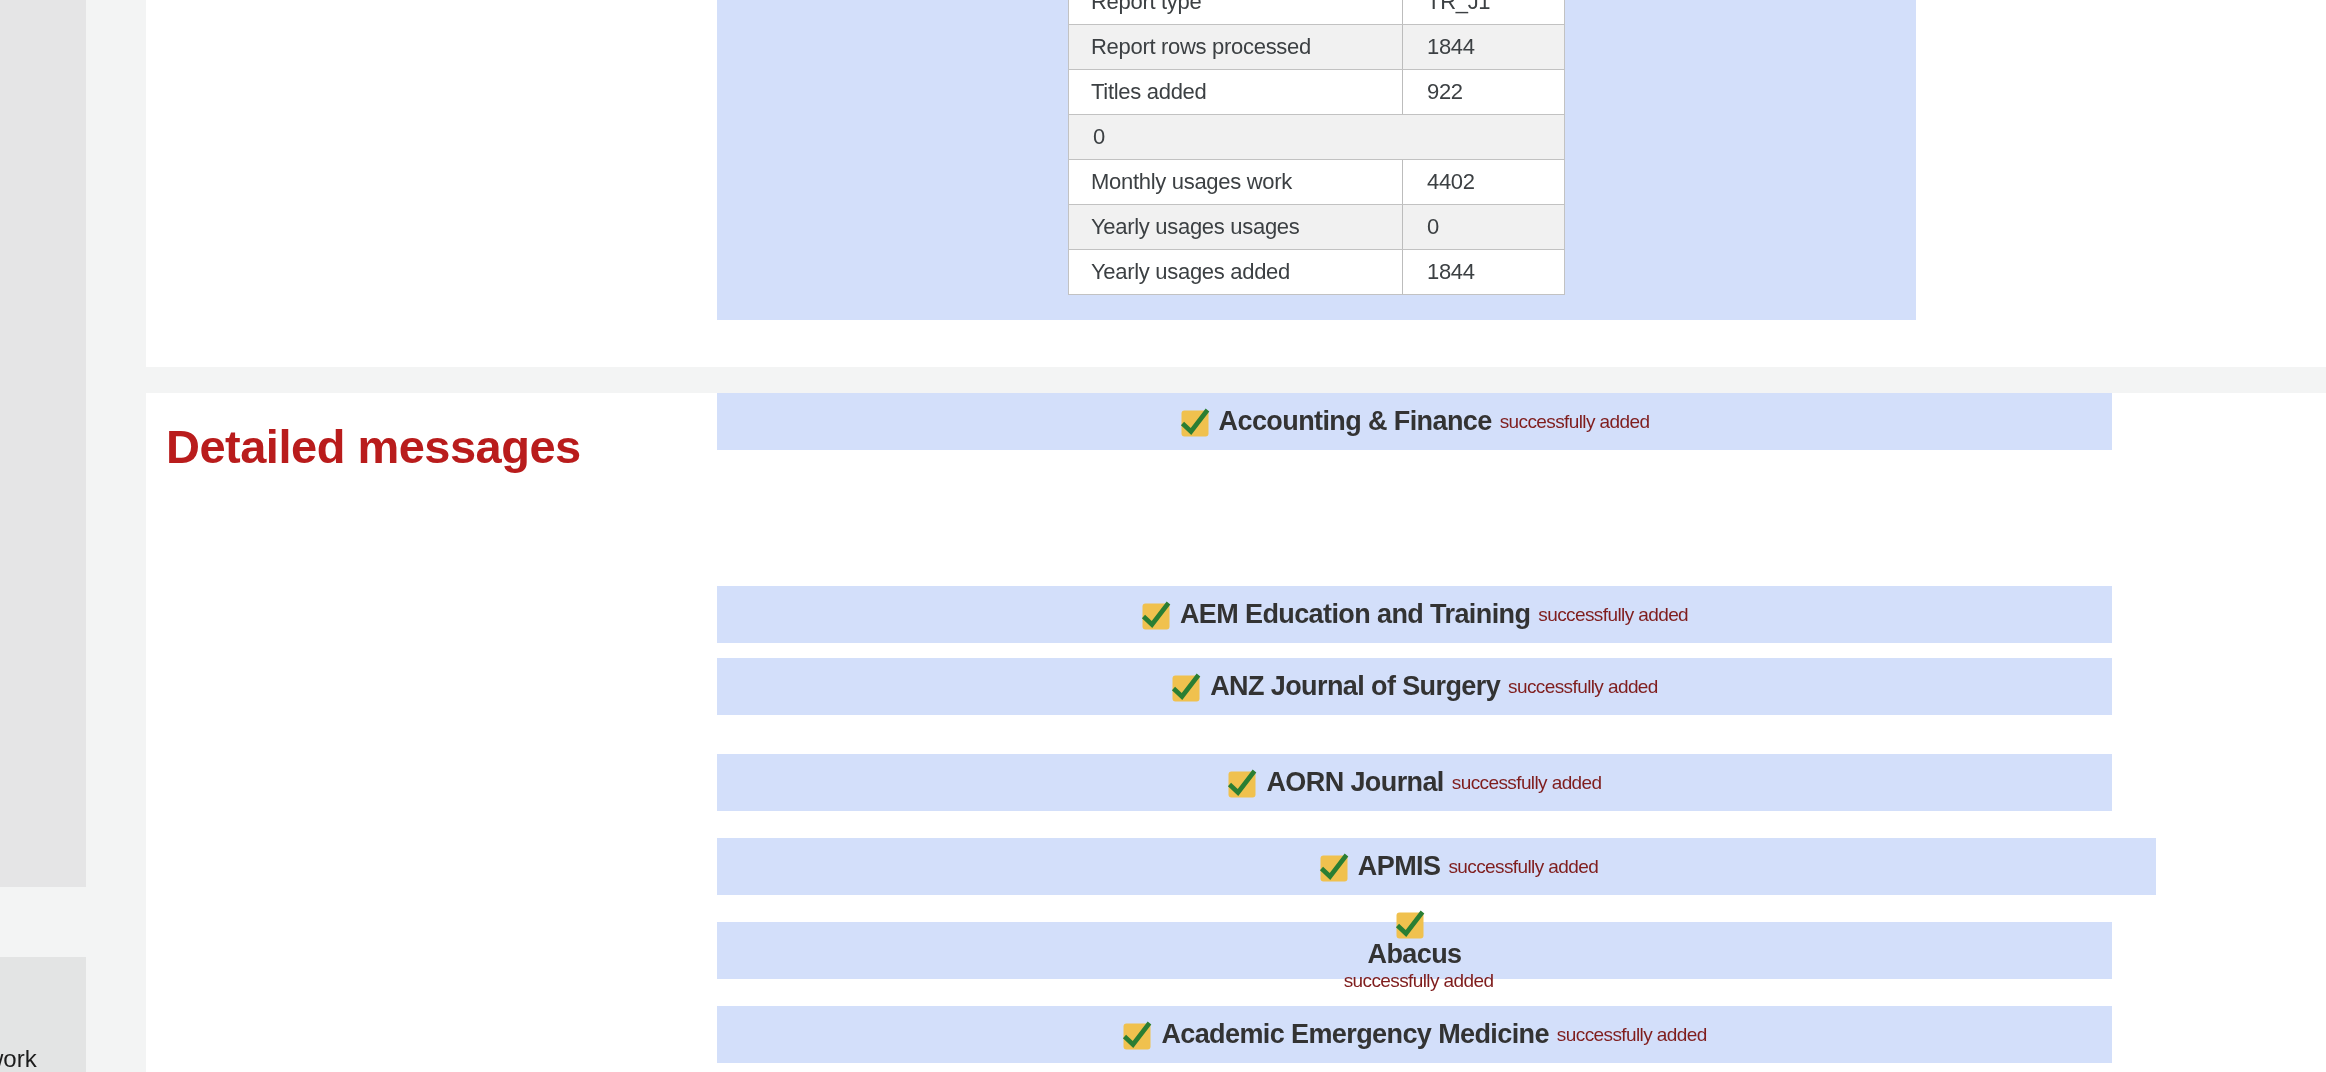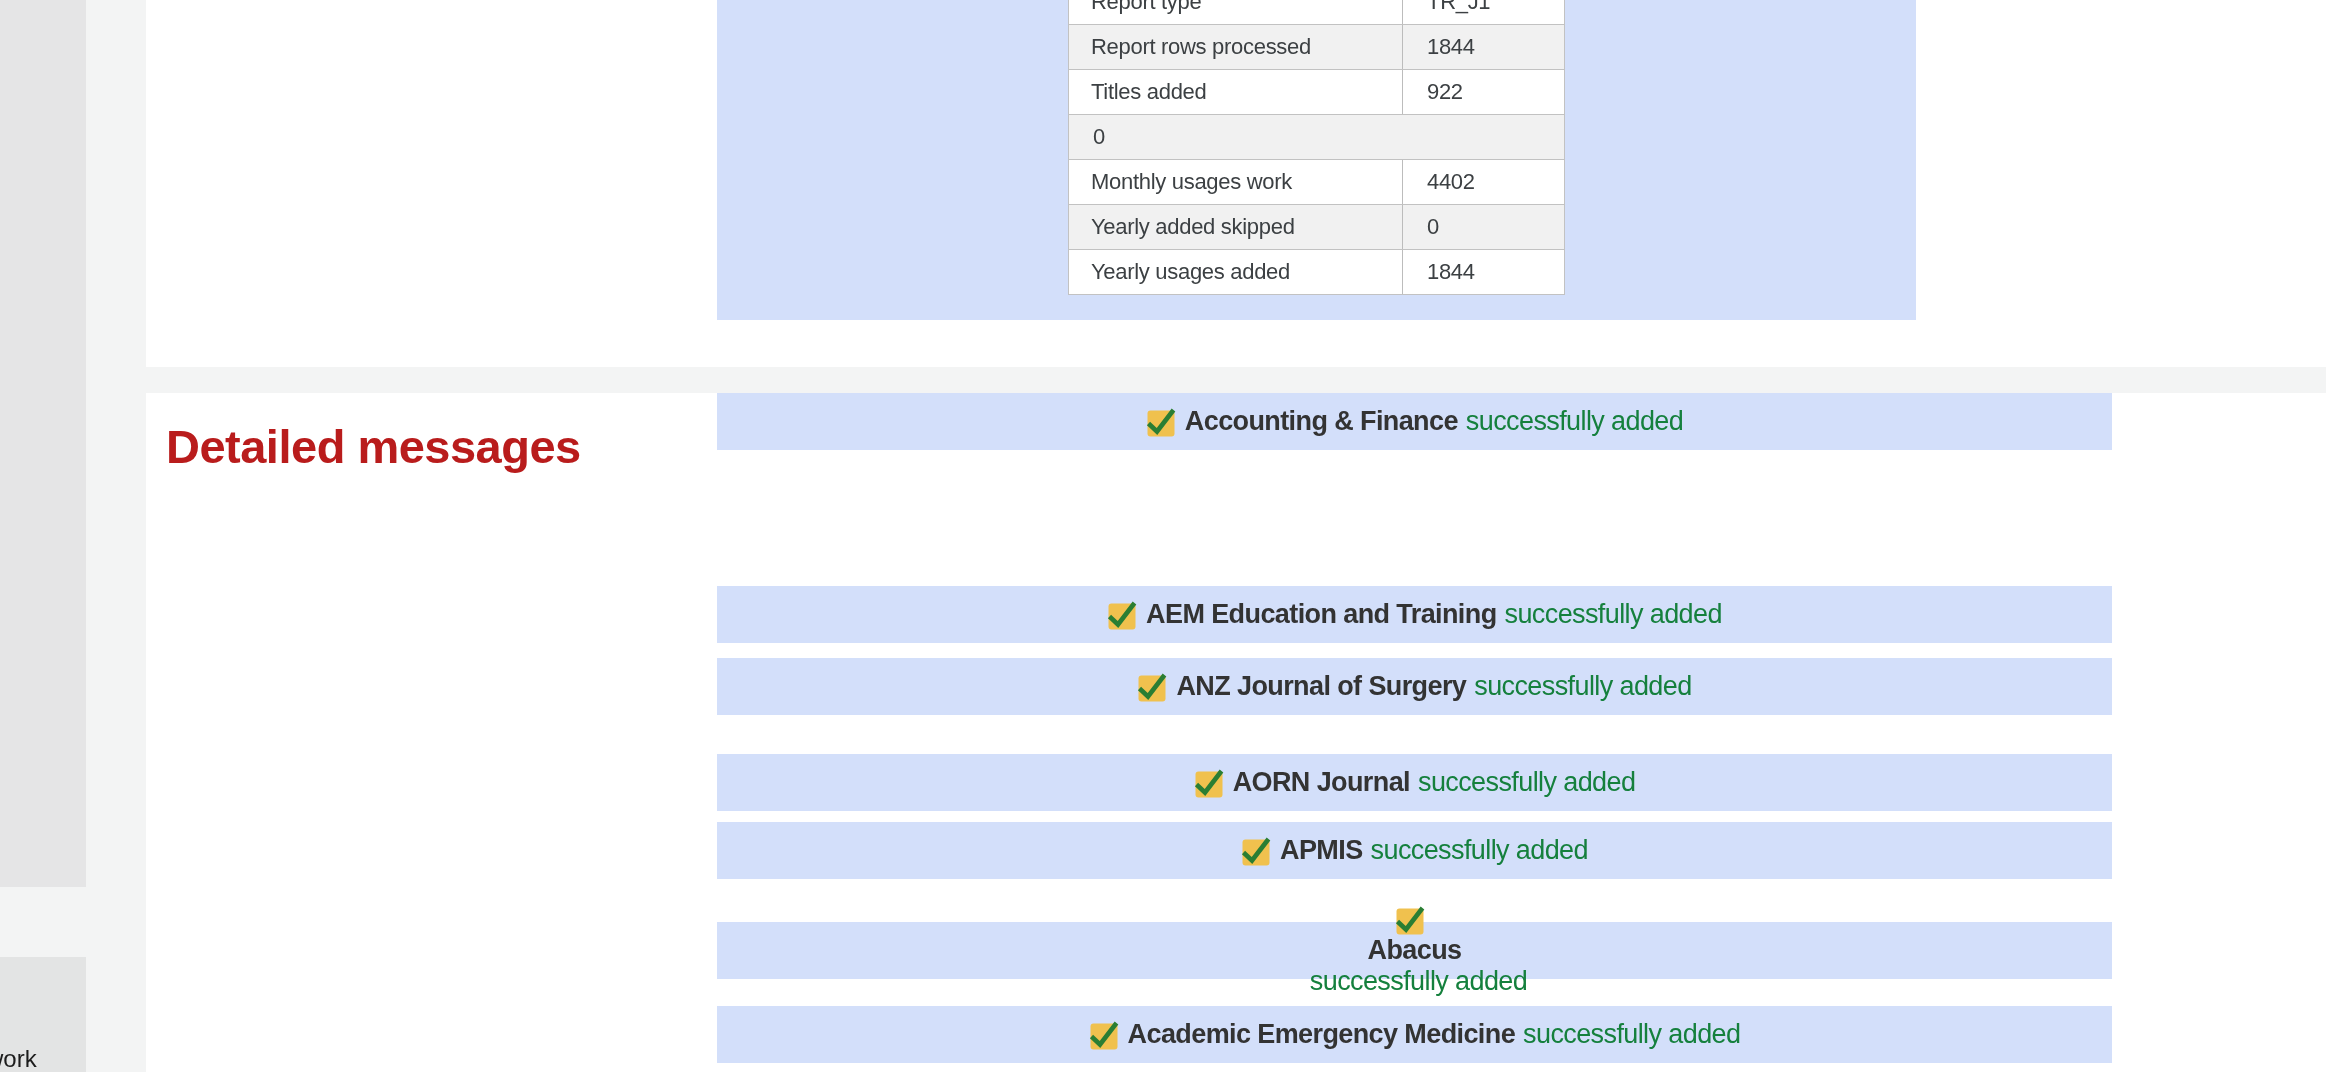--- a/index.html
+++ b/index.html
@@ -103,41 +103,41 @@
     background: #d3dffa;
     display: flex;
     align-items: center;
     justify-content: center;
     white-space: nowrap;
   }
   .msg-row:nth-of-type(1) { top: 109px; }
   .msg-row:nth-of-type(2) { top: 193px; }
   .msg-row:nth-of-type(3) { top: 265px; align-items: center; }
   .msg-row:nth-of-type(4) { top: 361px; }
-  .msg-row:nth-of-type(5) { top: 429px; }
+  .msg-row:nth-of-type(5) { top: 445px; padding-left: 44px; }
   .msg-row:nth-of-type(6) { top: 529px; flex-direction: column; }
   .msg-row:nth-of-type(7) { top: 613px; }
 
   .check-icon {
     width: 30px; height: 30px;
     margin-right: 9px;
     overflow: visible;
     flex: 0 0 auto;
   }
   .msg-title {
     font-size: 27px;
     font-weight: 700;
     letter-spacing: -0.6px;
     color: #333333;
   }
   .msg-status {
-    font-size: 27px;
+    font-size: 19px;
     font-weight: 400;
     letter-spacing: -0.6px;
-    color: #15803d;
+    color: #7f1d1d;
     margin-left: 8px;
   }
 </style>
 </head>
 <body>
 
 <div class="stage">
 
   <div class="side-block-top"></div>
   <div class="side-block-bottom">
@@ -160,21 +160,21 @@
           <div class="tcell value">922</div>
         </div>
         <div class="trow">
           <div class="tcell value">0</div>
         </div>
         <div class="trow">
           <div class="tcell label">Monthly usages work</div>
           <div class="tcell value">4402</div>
         </div>
         <div class="trow">
-          <div class="tcell label">Yearly added skipped</div>
+          <div class="tcell label">Yearly usages usages</div>
           <div class="tcell value">0</div>
         </div>
         <div class="trow">
           <div class="tcell label">Yearly usages added</div>
           <div class="tcell value">1844</div>
         </div>
       </div>
     </div>
   </div>
 

